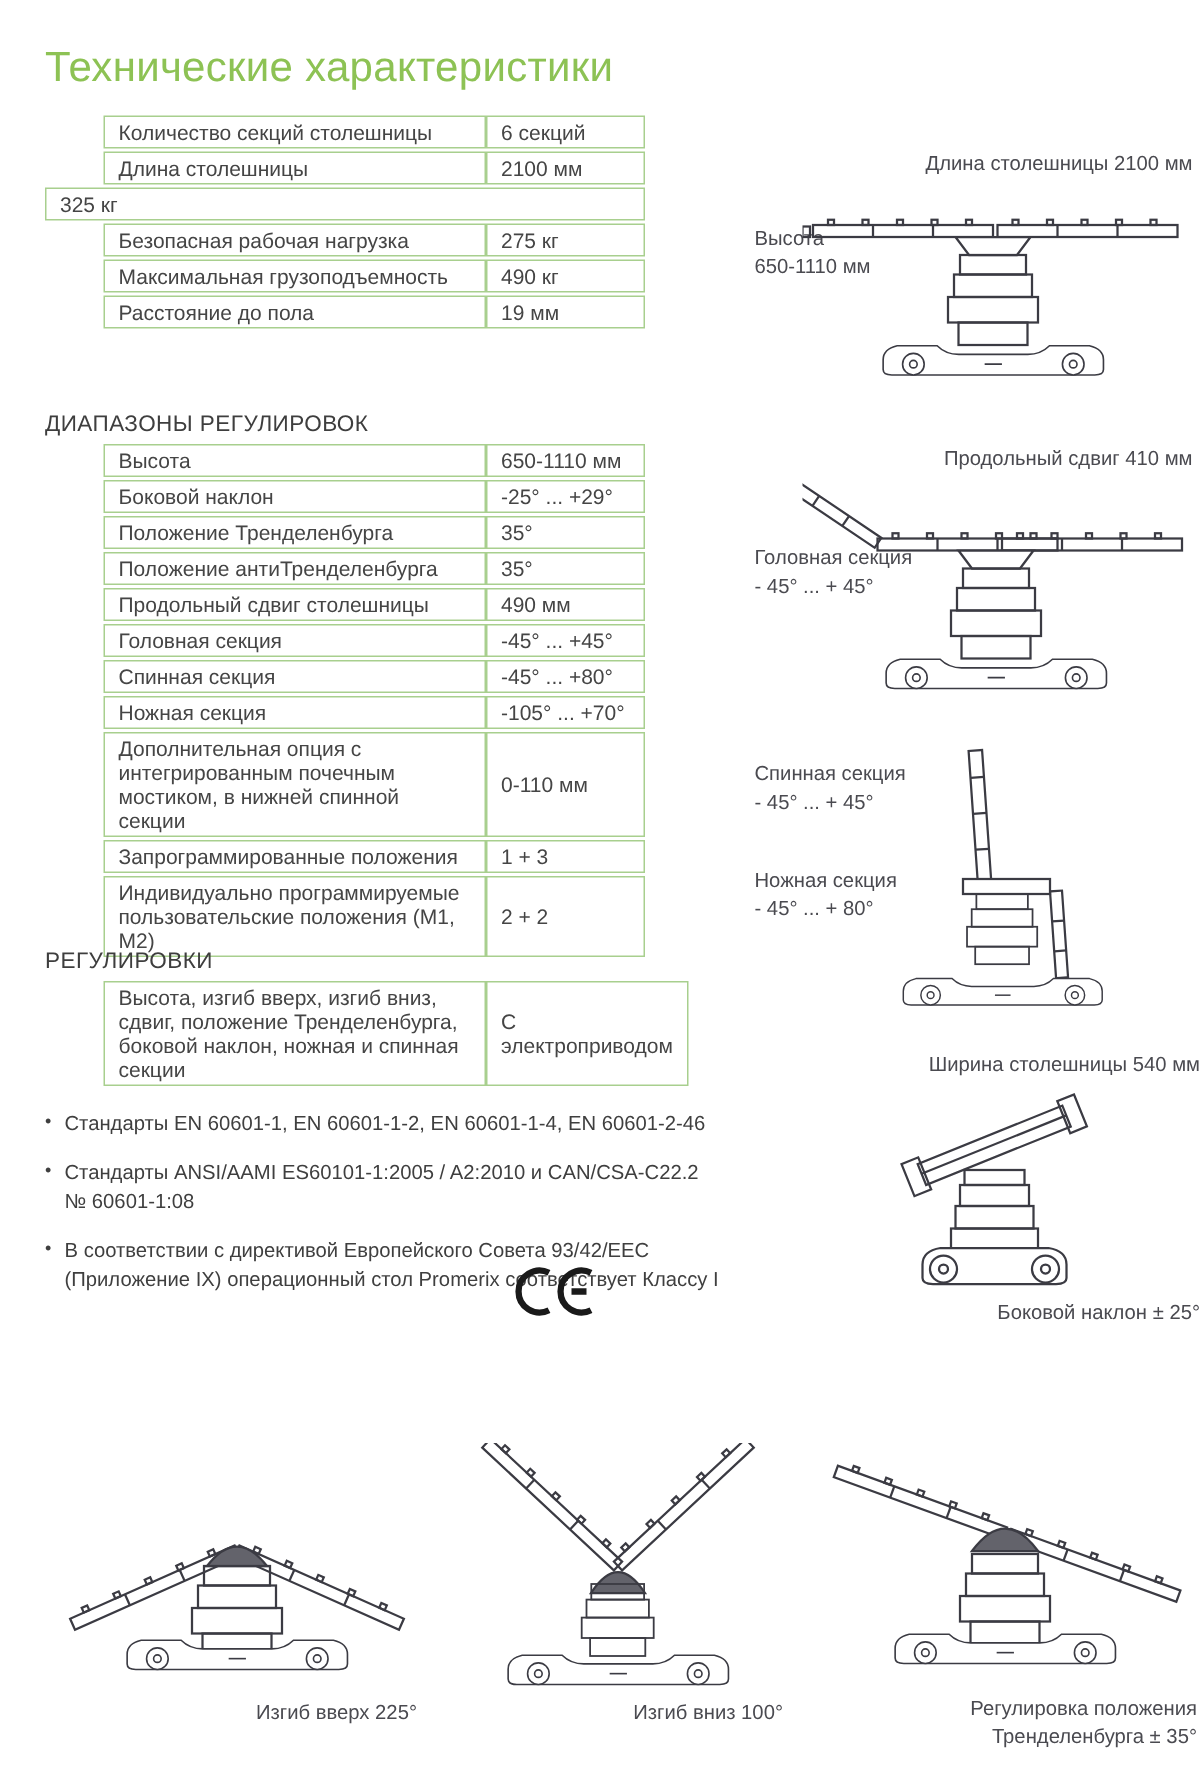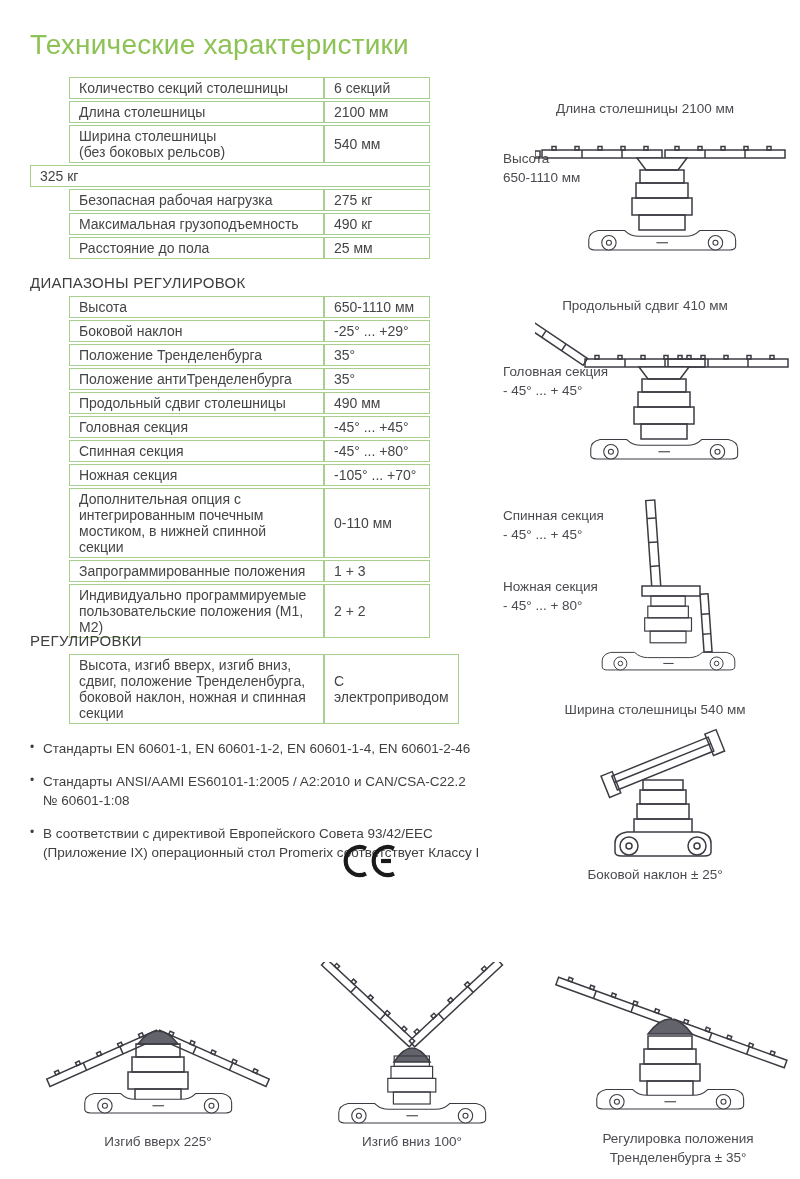--- a/index.html
+++ b/index.html
@@ -19,21 +19,21 @@
         line-height:16px;color:#454545;white-space:pre-line;}
   .cell.lab{width:235px;flex:0 0 235px;margin-left:39px;}
   .cell.val{flex:1;}
   
   .notes{position:absolute;left:30px;top:739px;width:452px;margin:0;padding:0;list-style:none;}
   .notes li{position:relative;padding-left:13px;margin-bottom:13px;font-size:13.5px;
             line-height:1.45;color:#3f3f3f;white-space:pre-line;}
   .notes li::before{content:"•";position:absolute;left:0;top:0;font-size:12px;color:#3f3f3f;}
   
   .dlabel{position:absolute;font-size:13.5px;line-height:1.4;color:#4a4a50;white-space:pre-line;}
-  .dlabel-c{text-align:center;}
+  .dlabel-c{text-align:right;}
   .diag{position:absolute;color:#3b3b43;}
   .ce{position:absolute;left:342px;top:843px;}
 </style>
 </head>
 <body>
 
 <div class="page">
 
   <svg width="0" height="0" style="position:absolute" aria-hidden="true">
     <defs>
@@ -69,38 +69,33 @@
   <div class="spec-table" style="top:77px">
     <div class="spec-row">
       <div class="cell lab">Количество секций столешницы</div>
       <div class="cell val">6 секций</div>
     </div>
     <div class="spec-row">
       <div class="cell lab">Длина столешницы</div>
       <div class="cell val">2100 мм</div>
     </div>
     <div class="spec-row">
-      <div class="cell lab">Ширина столешницы
-(без боковых рельсов)</div>
-      <div class="cell val">540 мм</div>
-    </div>
-    <div class="spec-row">
       <div class="cell val">325 кг</div>
     </div>
     <div class="spec-row">
       <div class="cell lab">Безопасная рабочая нагрузка</div>
       <div class="cell val">275 кг</div>
     </div>
     <div class="spec-row">
       <div class="cell lab">Максимальная грузоподъемность</div>
       <div class="cell val">490 кг</div>
     </div>
     <div class="spec-row">
       <div class="cell lab">Расстояние до пола</div>
-      <div class="cell val">25 мм</div>
+      <div class="cell val">19 мм</div>
     </div>
   </div>
 
   <div class="sec-heading" style="top:274px">ДИАПАЗОНЫ РЕГУЛИРОВОК</div>
   <div class="spec-table" style="top:296px">
     <div class="spec-row">
       <div class="cell lab">Высота</div>
       <div class="cell val">650-1110 мм</div>
     </div>
     <div class="spec-row">

